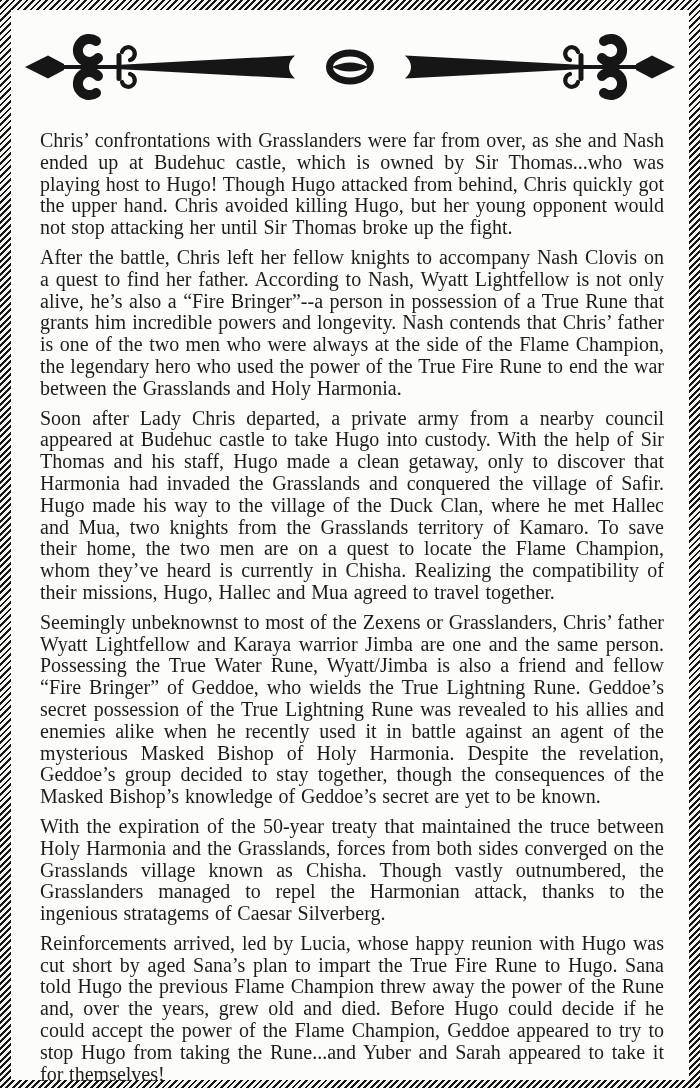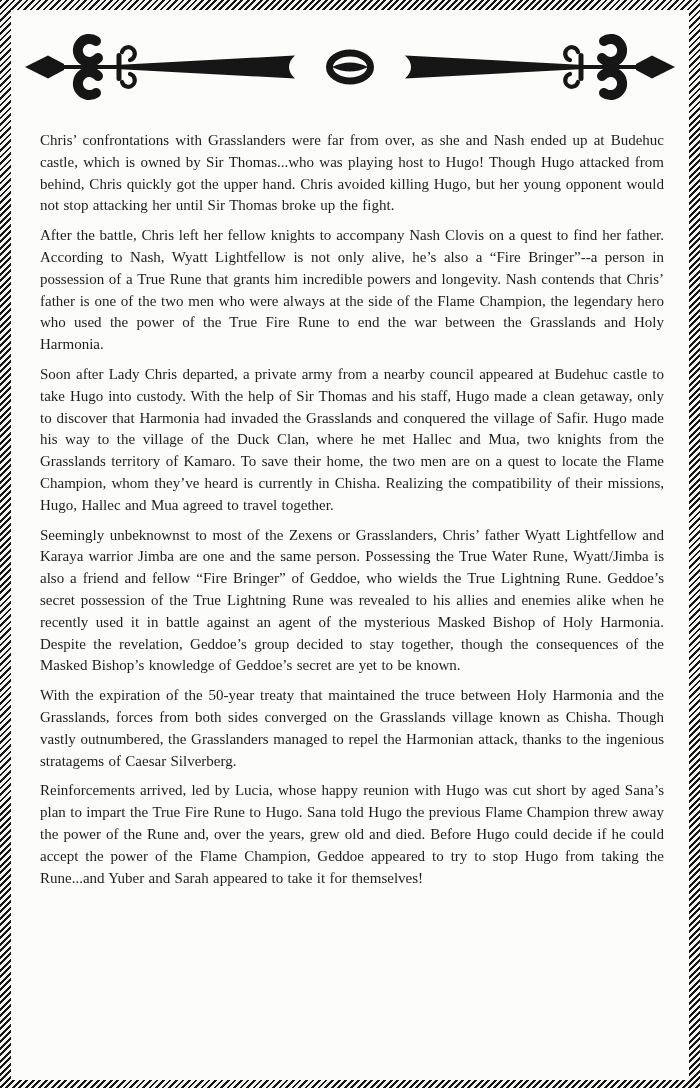--- a/index.html
+++ b/index.html
@@ -17,21 +17,21 @@
     top:10px; right:11px; bottom:8px; left:11px;
     background:#fcfcfa;
   }
   .ornament {
     display:block;
     margin:22px auto 0 auto;
   }
   .text-block {
     margin:28px 25px 0 29px;
     font-family:"Liberation Serif", "DejaVu Serif", serif;
-    font-size:15px;
+    font-size:20px;
     line-height:21.8px;
     color:#1d1d1d;
     text-align:justify;
   }
   .text-block p {
     margin:0 0 8px 0;
     word-spacing:0.04em;
   }
   .ink { fill:#161616; }
   .ink-stroke { fill:none; stroke:#161616; stroke-linecap:round; }

